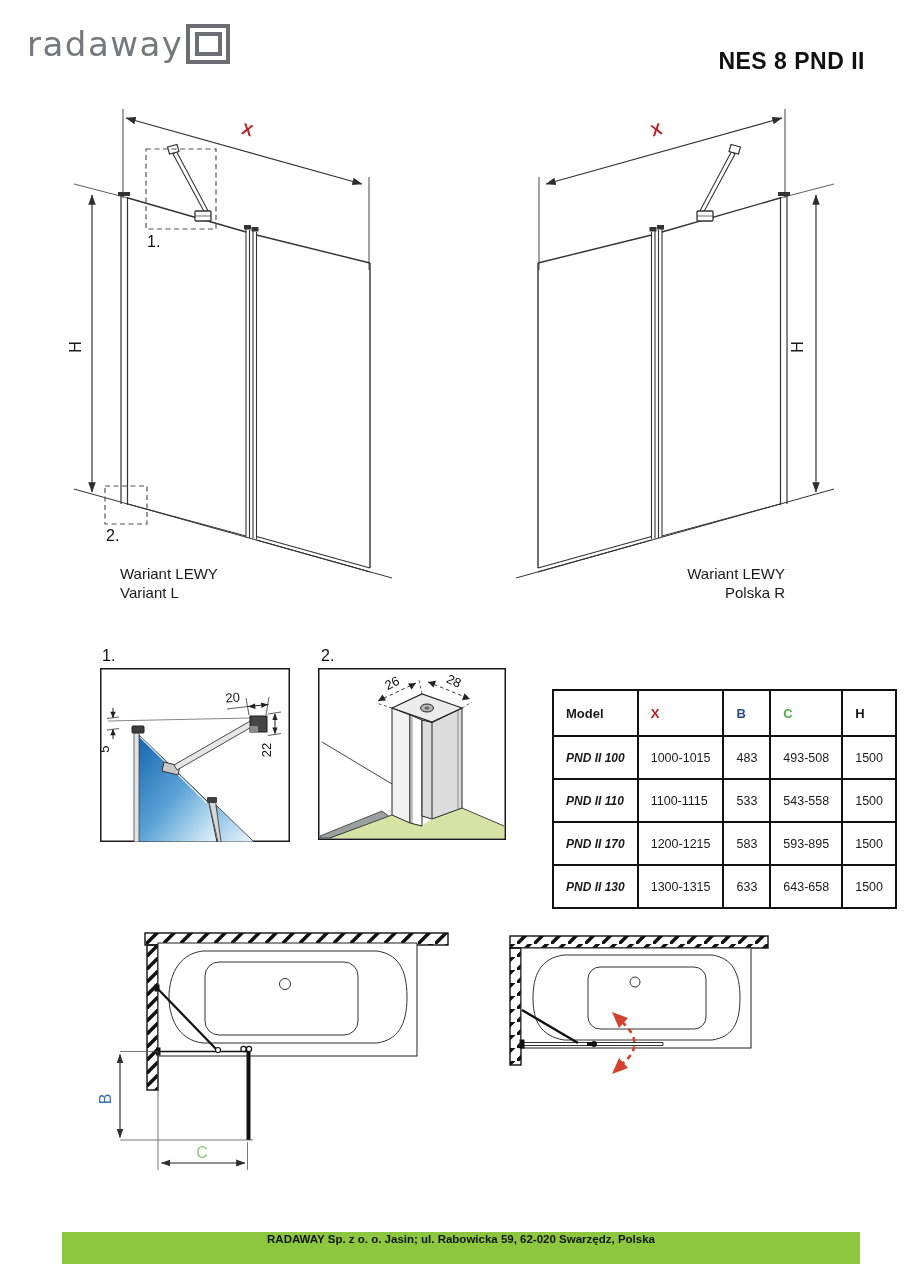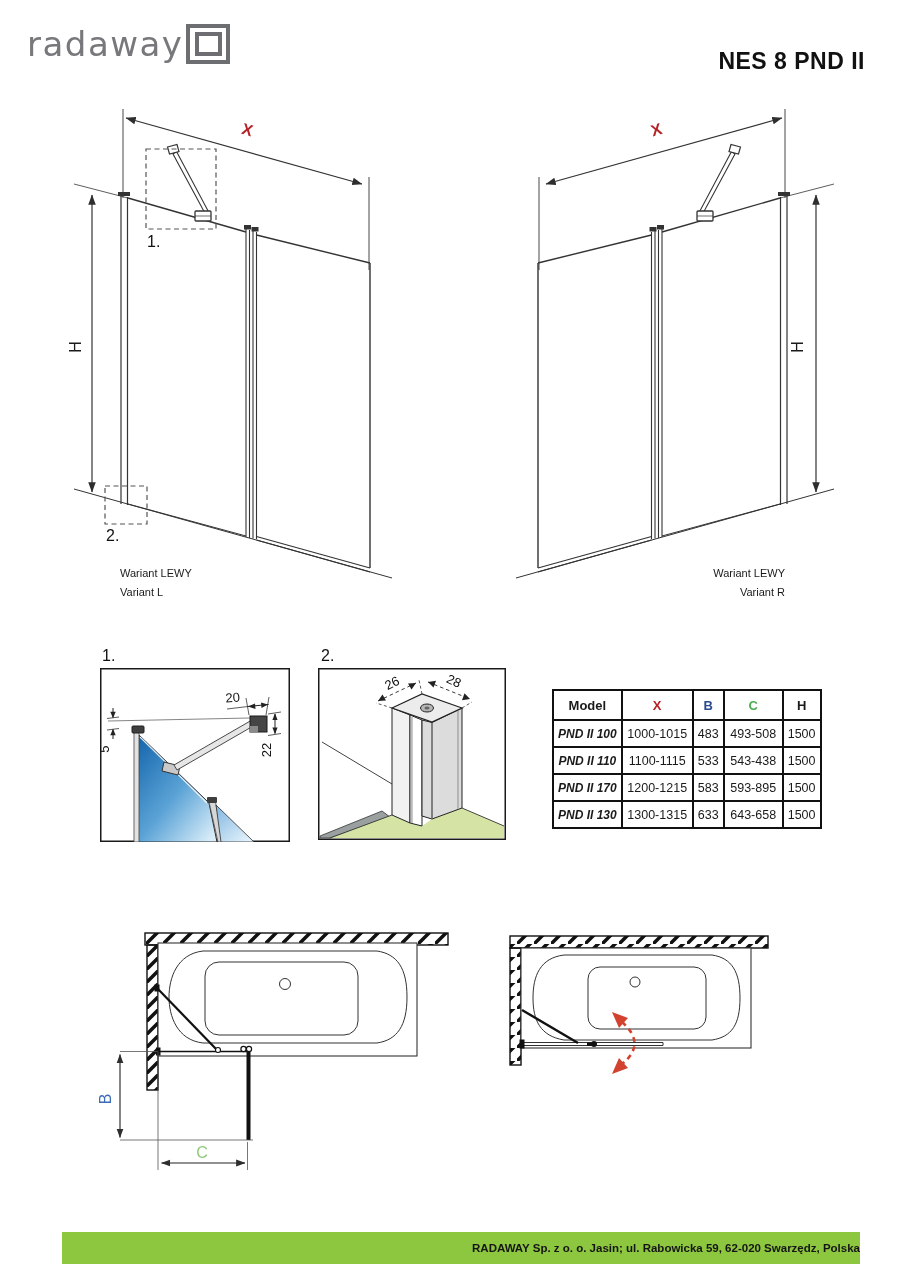--- a/index.html
+++ b/index.html
@@ -7,32 +7,32 @@
         font-family:"Liberation Sans",sans-serif;color:#1a1a1a;}
   .abs{position:absolute;}
   
   .logo-text{left:27px;top:24px;font-size:34px;letter-spacing:1.5px;color:#77787b;
              font-family:"DejaVu Sans",sans-serif;font-weight:400;}
   .logo-box{left:186px;top:24px;width:44px;height:40px;border:4px solid var(--c-logo_gray);
             display:flex;align-items:center;justify-content:center;box-sizing:border-box;}
   .logo-box-inner{width:19px;height:16px;border:4px solid var(--c-logo_gray);box-sizing:content-box;}
   .doc-title{right:41px;top:26px;font-size:23px;font-weight:bold;letter-spacing:.5px;color:#111;margin-top:22px;}
   
-  .caption{font-size:11px;line-height:19px;color:#1a1a1a;}
+  .caption{font-size:15px;line-height:19px;color:#1a1a1a;}
   .detail-num{font-size:16px;color:#111;}
   
   table.spec{border-collapse:collapse;table-layout:fixed;}
-  table.spec td,table.spec th{border:2px solid #111;text-align:center;vertical-align:middle;
-      padding:4px;font-size:12.5px;height:17px;background:#fff;white-space:nowrap;}
+  table.spec td,table.spec th{border:2px solid #111;text-align:left;vertical-align:middle;
+      padding:12px;font-size:12.5px;height:17px;background:#fff;white-space:nowrap;}
   table.spec th{height:20px;font-size:13px;font-weight:bold;}
   table.spec .model-cell{font-weight:bold;font-style:italic;font-size:12px;}
   .hx{color:var(--c-dim_red);} .hb{color:var(--c-table_blue);} .hc{color:var(--c-table_green);}
   
   .footer-bar{left:62px;top:1232px;width:798px;height:32px;background:var(--c-accent_green);
-      display:flex;flex-direction:column;align-items:flex-end;justify-content:center;}
+      display:flex;flex-direction:row;align-items:flex-start;justify-content:center;}
   .footer-bar div{font-size:11.5px;font-weight:bold;line-height:15px;color:#151515;}
   
   svg{display:block;}
   svg text{font-family:"Liberation Sans",sans-serif;}
   .dimtxt{font-size:16px;}
   .dimnum{font-size:13px;}
 </style>
 </head>
 <body>
 
@@ -100,21 +100,21 @@
     <text x="158" y="40" class="dimtxt" font-weight="bold" text-anchor="middle" transform="rotate(-16 158 40)" style="fill:var(--c-dim_red)">X</text>
     <text x="303" y="252" class="dimtxt" text-anchor="middle" transform="rotate(-90 303 252)" fill="#1a1a1a">H</text>
   </svg>
 
   <div class="abs caption" style="left:120px;top:564px;">
     <div>Wariant LEWY</div>
     <div>Variant L</div>
   </div>
   <div class="abs caption" style="left:580px;top:564px;width:205px;text-align:right;">
     <div>Wariant LEWY</div>
-    <div>Variant R</div>
+    <div>Polska R</div>
   </div>
 
   <span class="abs detail-num" style="left:102px;top:647px;">1.</span>
   <span class="abs detail-num" style="left:321px;top:647px;">2.</span>
 
   <svg class="abs" style="left:100px;top:668px;" width="190" height="174" viewBox="0 0 190 174">
     <defs>
       <linearGradient id="gGrad" x1="0" y1="0" x2="0.9" y2="1">
         <stop offset="0" stop-color="#1263ab"></stop>
           <stop offset="0.55" stop-color="#5ba3d6"></stop>
@@ -223,21 +223,21 @@
           <td class="model-cell">PND II 100</td>
           <td>1000-1015</td>
           <td>483</td>
           <td>493-508</td>
           <td>1500</td>
         </tr>
         <tr>
           <td class="model-cell">PND II 110</td>
           <td>1100-1115</td>
           <td>533</td>
-          <td>543-438</td>
+          <td>543-558</td>
           <td>1500</td>
         </tr>
         <tr>
           <td class="model-cell">PND II 170</td>
           <td>1200-1215</td>
           <td>583</td>
           <td>593-895</td>
           <td>1500</td>
         </tr>
         <tr>

